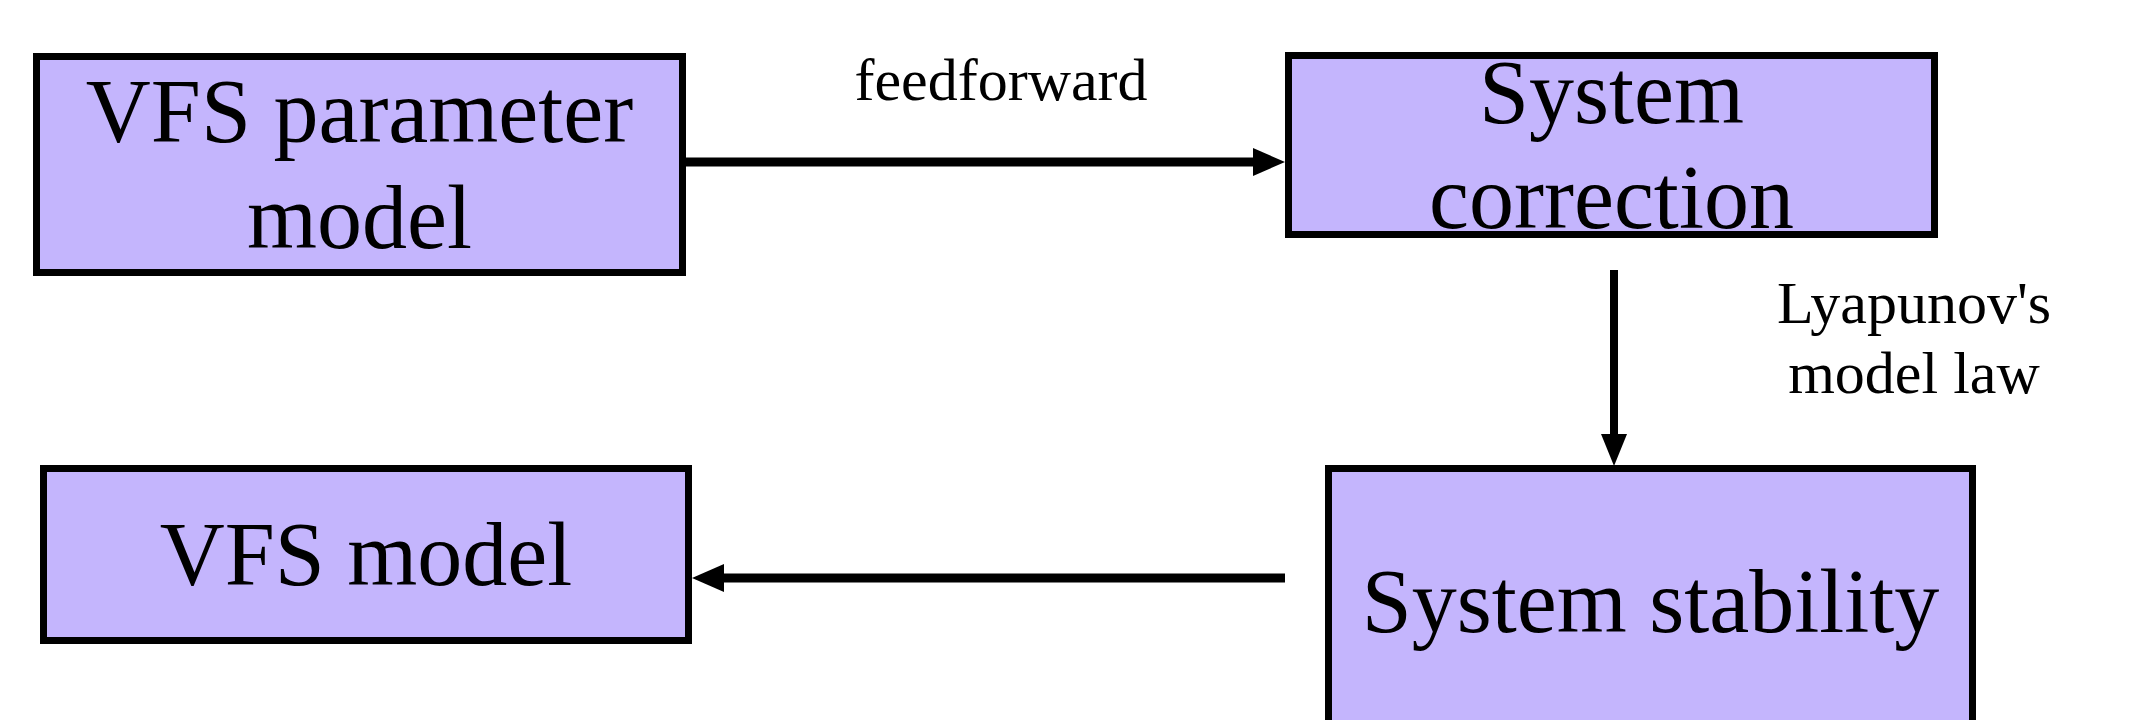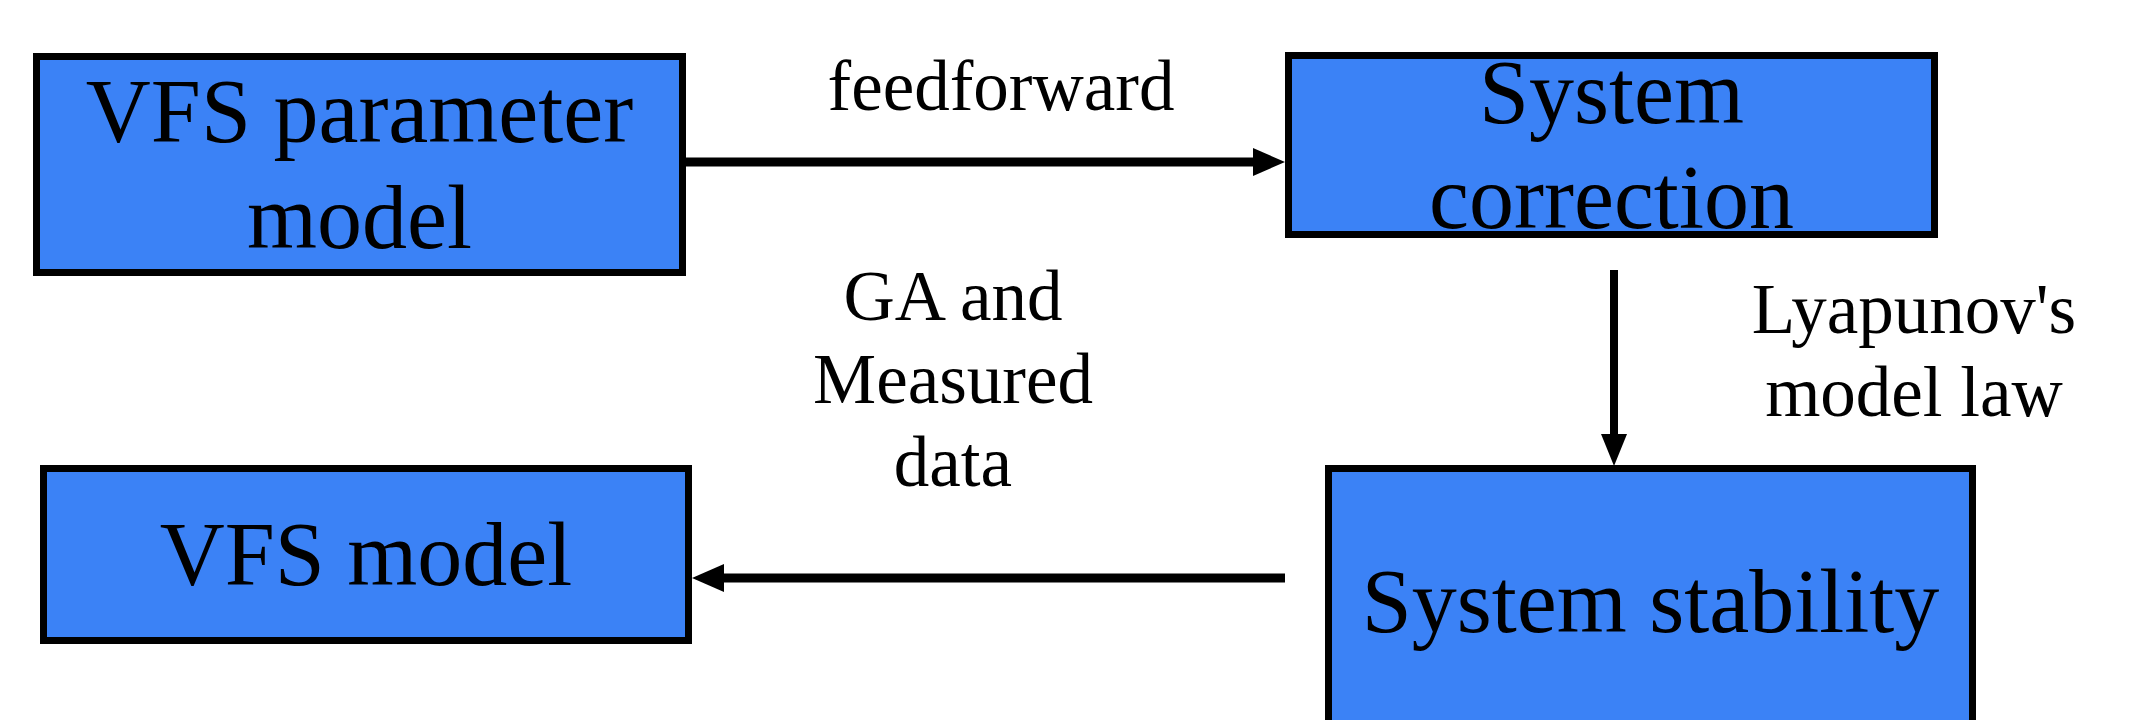--- a/index.html
+++ b/index.html
@@ -13,33 +13,33 @@
     height: 720px;
     background: #ffffff;
     font-family: "Liberation Serif", "DejaVu Serif", serif;
     color: #000000;
     overflow: hidden;
   }
   .node {
     position: absolute;
     box-sizing: border-box;
     border: 7px solid #000000;
-    background: #3b82f6;
+    background: #c4b5fd;
     display: flex;
     align-items: center;
     justify-content: center;
     text-align: center;
     font-size: 90px;
     line-height: 1.17;
     white-space: pre;
   }
   .edge-label {
     position: absolute;
     text-align: center;
-    font-size: 71px;
+    font-size: 60px;
     line-height: 1.17;
     white-space: pre;
   }
   #node-vfs-parameter-model { left: 33px;   top: 53px;  width: 653px; height: 223px; }
   #node-system-correction   { left: 1285px; top: 52px;  width: 653px; height: 186px; }
   #node-vfs-model           { left: 40px;   top: 465px; width: 652px; height: 179px; }
   #node-system-stability    { left: 1285px; top: 465px; width: 651px; height: 274px; margin-left: 40px; }
 
   #label-feedforward { left: 781px;  top: 45px;  width: 440px; }
   #label-ga-measured { left: 733px;  top: 255px; width: 440px; }
@@ -90,17 +90,14 @@
 
   <div class="node" id="node-system-stability">
     <span>System stability</span>
   </div>
 
   <div class="edge-label" id="label-feedforward">feedforward</div>
 
   <div class="edge-label" id="label-lyapunov">Lyapunov's
 model law</div>
 
-  <div class="edge-label" id="label-ga-measured">GA and
-Measured
-data</div>
 
 </div>
 
 </body></html>

